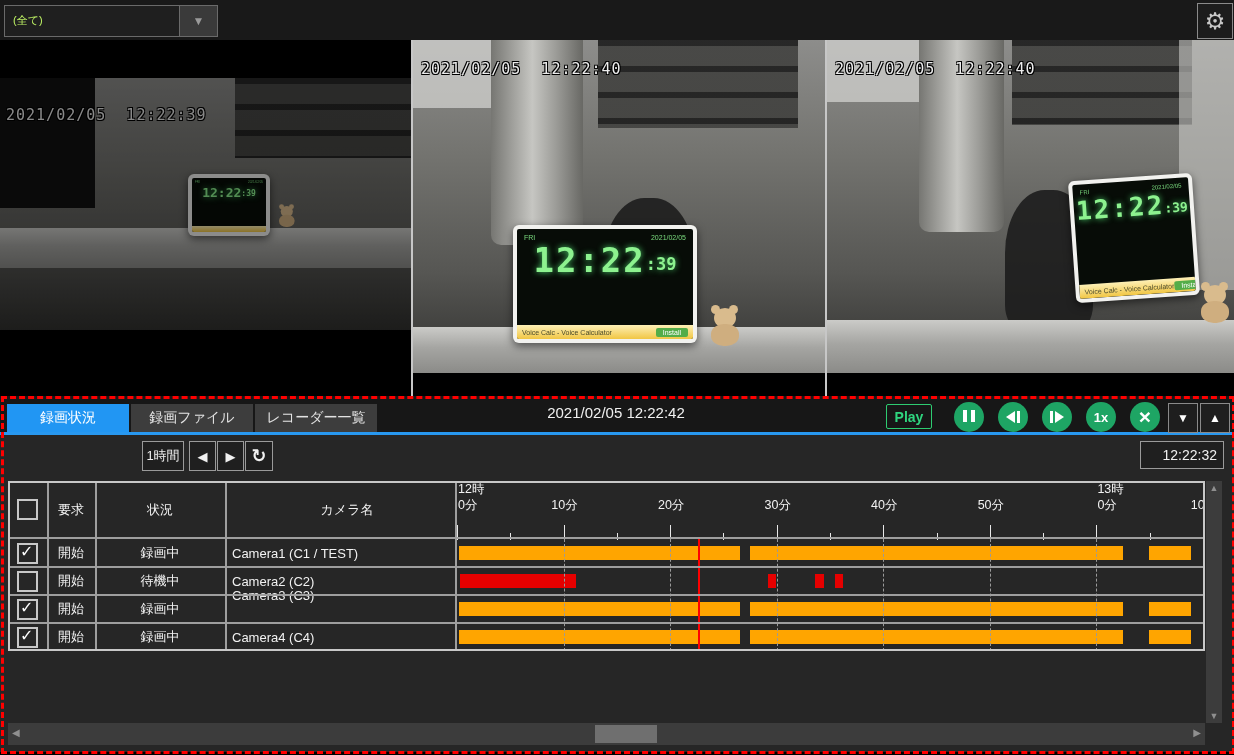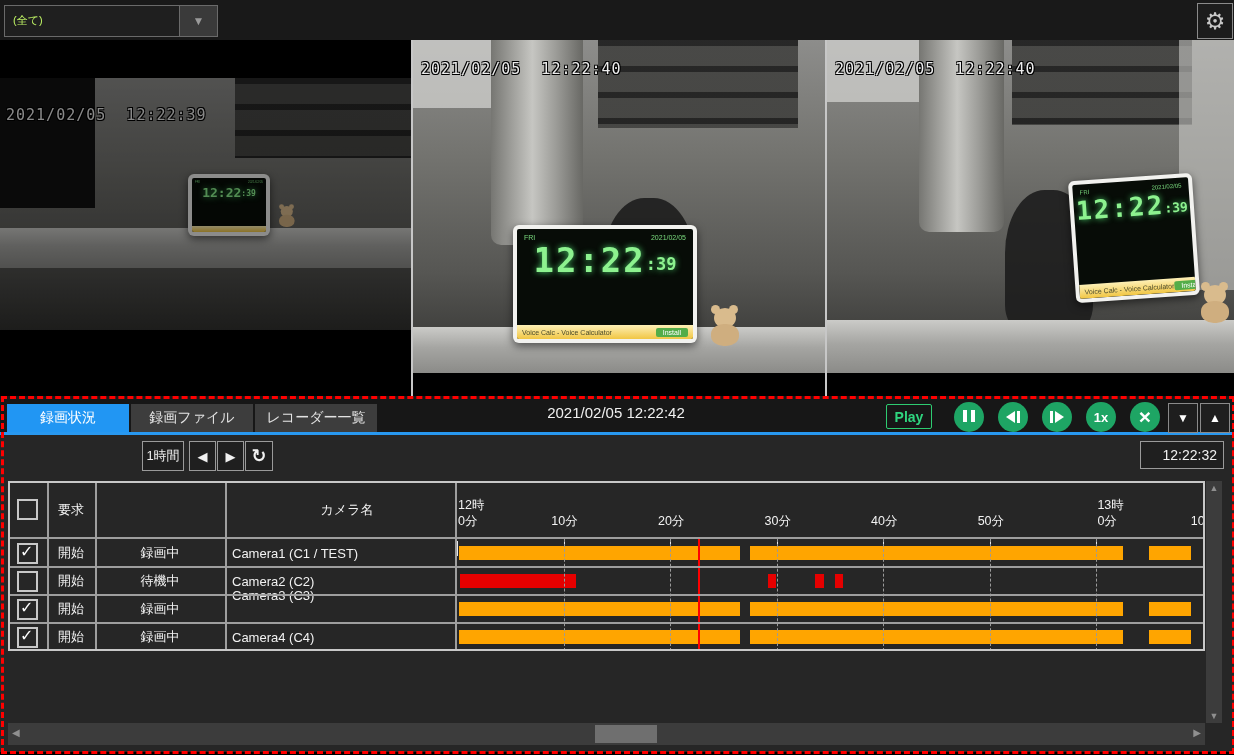--- a/index.html
+++ b/index.html
@@ -86,21 +86,21 @@
   .tbl-border{position:absolute;left:8px;top:85px;width:1197px;height:170px;border:2px solid #c8c8c8;box-sizing:border-box;pointer-events:none;z-index:20;}
   .vline{position:absolute;top:85px;width:2px;height:170px;background:#9e9e9e;z-index:15;}
   .hline{position:absolute;left:8px;width:1197px;height:2px;background:#9e9e9e;z-index:15;}
   .hcell{position:absolute;top:85px;height:57px;display:flex;align-items:center;justify-content:center;font-size:13px;color:#f2f2f2;text-align:center;}
   .rcell{position:absolute;height:28px;display:flex;align-items:center;justify-content:center;font-size:13px;color:#f2f2f2;}
   .rcell.left{justify-content:flex-start;padding-left:7px;box-sizing:border-box;}
   .cb{width:17px;height:17px;border:2px solid #c8c8c8;background:#262626;position:relative;}
   .cb.checked::after{content:"✓";position:absolute;left:1px;top:-3px;font-size:16px;font-weight:bold;color:#fff;}
 
   
-  .tl-head{position:absolute;left:457px;top:99px;width:746px;height:61px;overflow:hidden;text-align:right;}
+  .tl-head{position:absolute;left:457px;top:83px;width:746px;height:61px;overflow:hidden;text-align:right;}
   .tl-head .hr{position:absolute;top:2px;font-size:12.5px;color:#f2f2f2;white-space:nowrap;}
   .tl-head .mn{position:absolute;top:18px;font-size:12.5px;color:#f2f2f2;white-space:nowrap;}
   .tl-head .tick{position:absolute;bottom:0;width:1px;background:#e8e8e8;}
   .tick.major{height:15px;} .tick.minor{height:7px;}
   .tl-body{position:absolute;left:457px;top:143px;width:746px;height:112px;pointer-events:none;z-index:10;}
   .vgrid{position:absolute;top:0;height:112px;width:0;border-left:1px dashed #9a9a9a;}
   .cursor{position:absolute;top:0;height:112px;width:2px;background:#f00;z-index:30;}
   .tl-row{position:absolute;left:457px;width:746px;height:14px;z-index:5;}
   .seg{position:absolute;top:0;height:14px;}
 
@@ -287,20 +287,21 @@
     <div class="vline" style="left:455px;"></div>
     <div class="hline" style="top:141px;"></div>
     <div class="hline" style="top:170px;"></div>
     <div class="hline" style="top:198px;"></div>
     <div class="hline" style="top:226px;"></div>
 
     <div class="hcell" style="left:8px;width:39px;">
       <div class="cb"></div>
     </div>
     <div class="hcell" style="left:47px;width:48px;">要求</div>
+    <div class="hcell" style="left:95px;width:130px;">状況</div>
     <div class="hcell" style="left:232px;width:230px;font-family:Liberation Mono, monospace;">カメラ名</div>
     <div class="tl-head">
         <div class="tick major" style="left: 0%;"></div>
         <div class="tick minor" style="left: 7.14286%;"></div>
         <div class="tick major" style="left: 14.2857%;"></div>
         <div class="tick minor" style="left: 21.4286%;"></div>
         <div class="tick major" style="left: 28.5714%;"></div>
         <div class="tick minor" style="left: 35.7143%;"></div>
         <div class="tick major" style="left: 42.8571%;"></div>
         <div class="tick minor" style="left: 50%;"></div>

